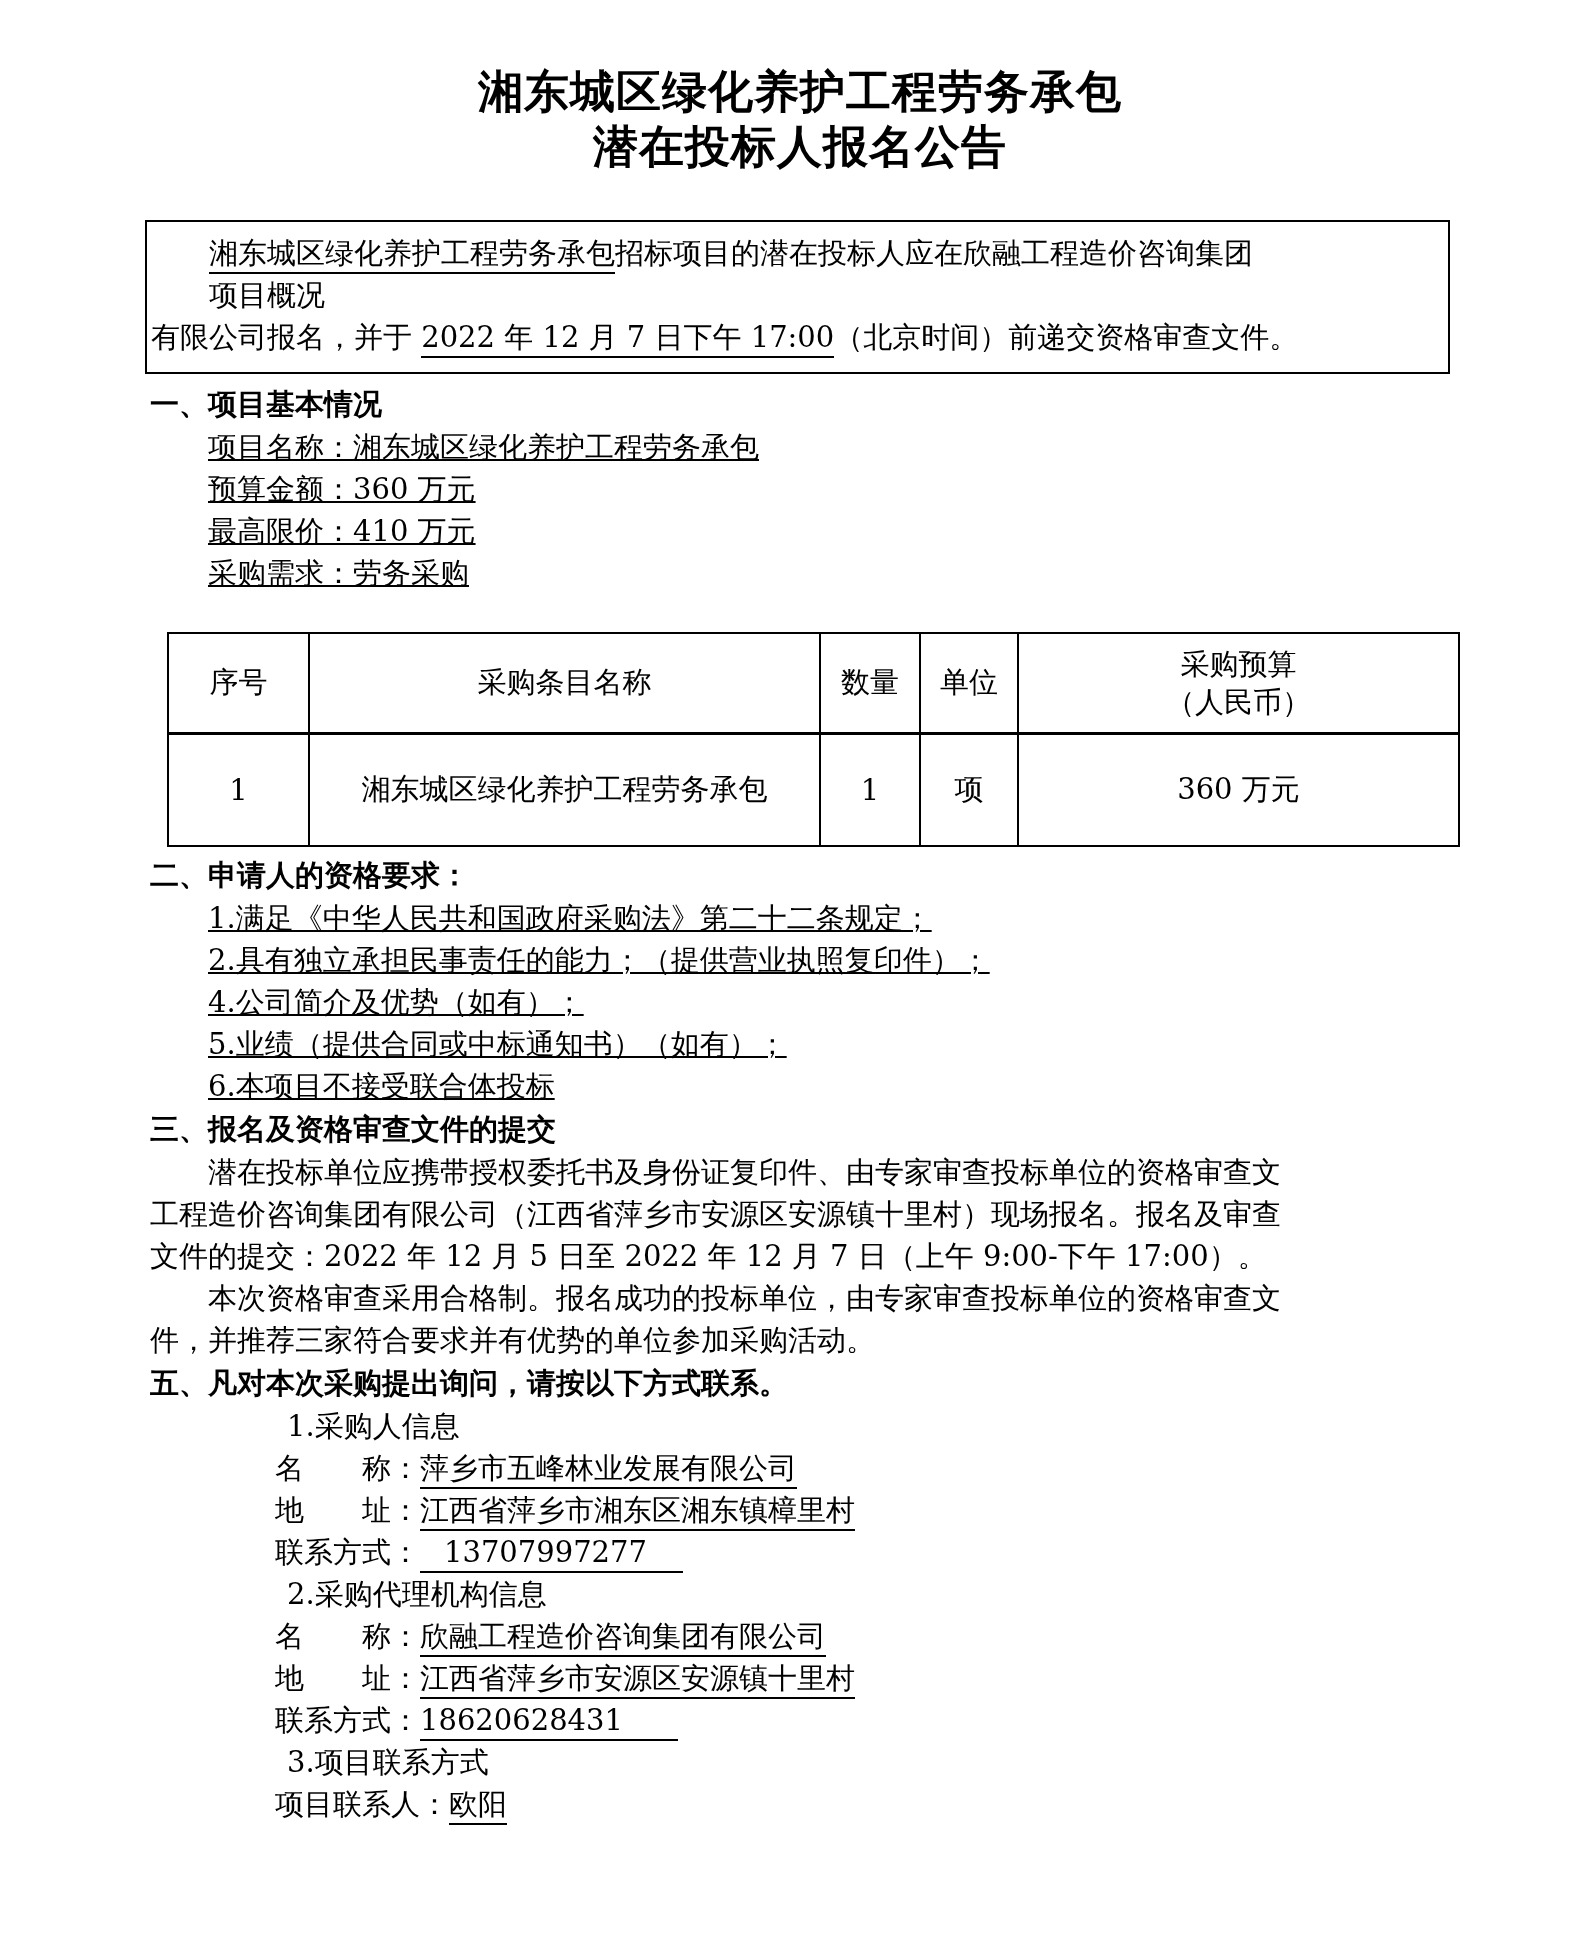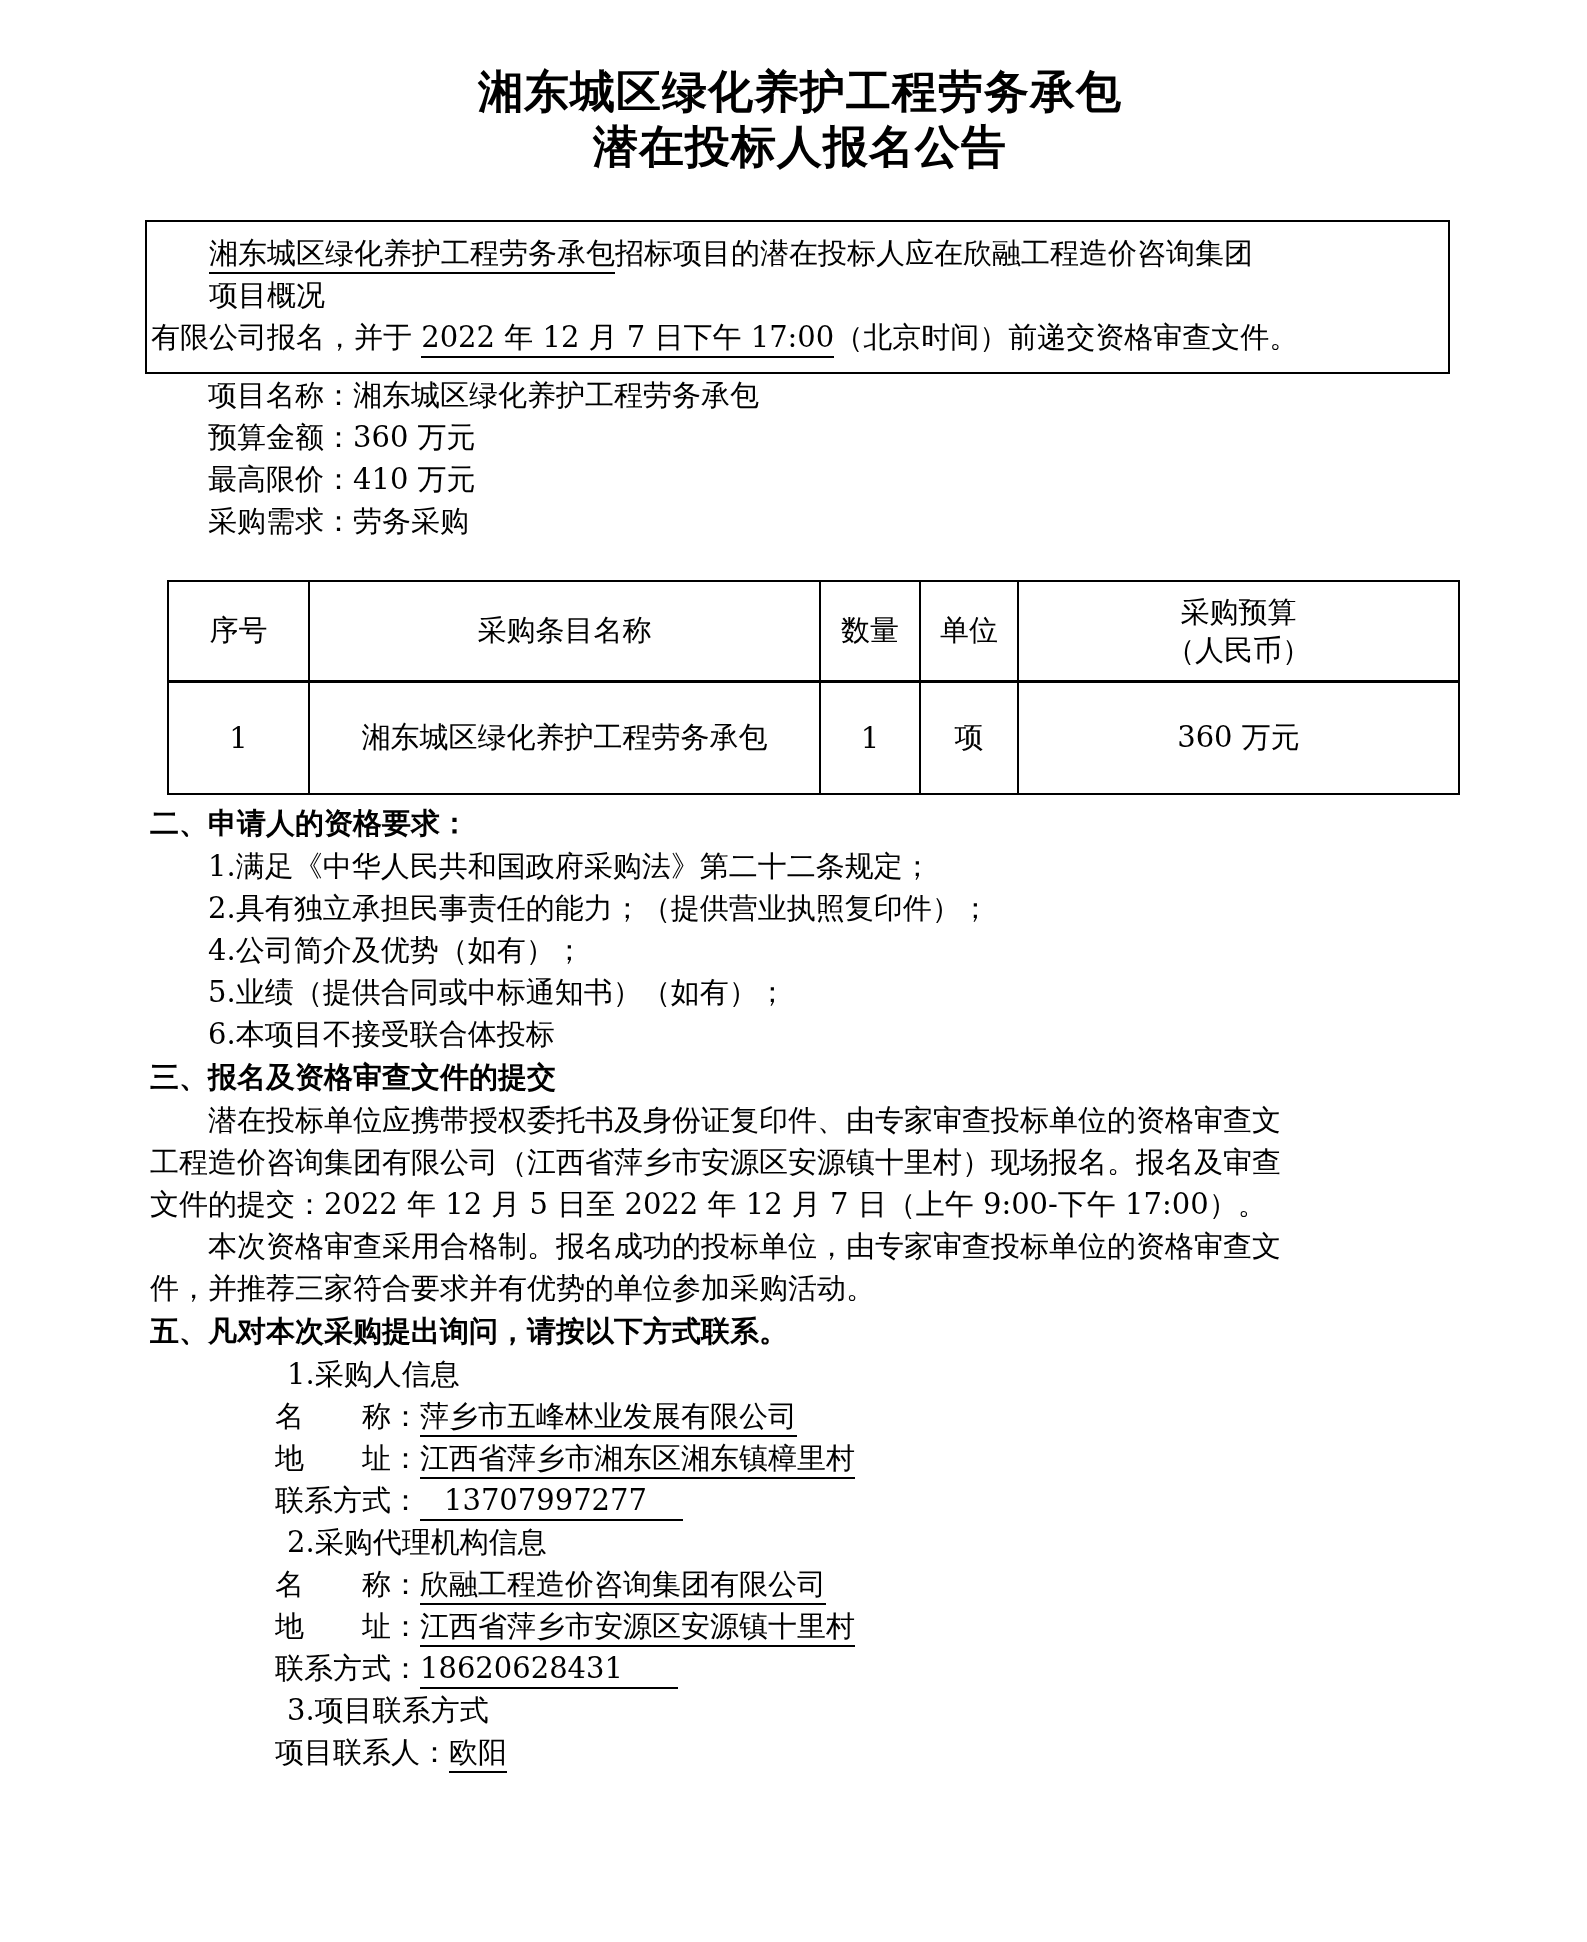--- a/index.html
+++ b/index.html
@@ -24,21 +24,21 @@
   .overview-box .line { line-height:42px; }
   .ind { text-indent:2em; }
 
   
   .sec-heading { font-weight:bold; line-height:44px; }
   .mt8  { margin-top:8px; }
   .mt6  { margin-top:6px; }
 
   
   .bl  { line-height:42px; }
-  .pl2 { padding-left:2em; }
+  .pl2 { padding-left:2em;text-decoration:underline; }
 
   
   .u { border-bottom:2px solid #000; padding-bottom:2px; }
   .u-phone1 { padding-left:24px; padding-right:36px; }
   .u-phone2 { padding-right:55px; }
 
   
   table.proc { border-collapse:collapse; table-layout:fixed; margin:38px 0 0 17px; width:1291px; }
   table.proc th, table.proc td {
     border:2px solid #000; text-align:center; vertical-align:middle;
@@ -61,20 +61,21 @@
     <div>湘东城区绿化养护工程劳务承包</div>
     <div>潜在投标人报名公告</div>
   </div>
 
   <div class="overview-box">
     <div class="line ind"><span class="u">湘东城区绿化养护工程劳务承包</span><span>招标项目的潜在投标人应在欣融工程造价咨询集团</span></div>
     <div class="line ind">项目概况</div>
     <div class="line"><span>有限公司报名，并于 </span><span class="u">2022 年 12 月 7 日下午 17:00</span><span>（北京时间）前递交资格审查文件。</span></div>
   </div>
 
+  <div class="sec-heading mt8">一、项目基本情况</div>
   <div class="bl pl2">项目名称：湘东城区绿化养护工程劳务承包</div>
   <div class="bl pl2">预算金额：360 万元</div>
   <div class="bl pl2">最高限价：410 万元</div>
   <div class="bl pl2">采购需求：劳务采购</div>
 
   <table class="proc">
     <colgroup>
       <col style="width:141px">
         <col style="width:511px">
         <col style="width:100px">

